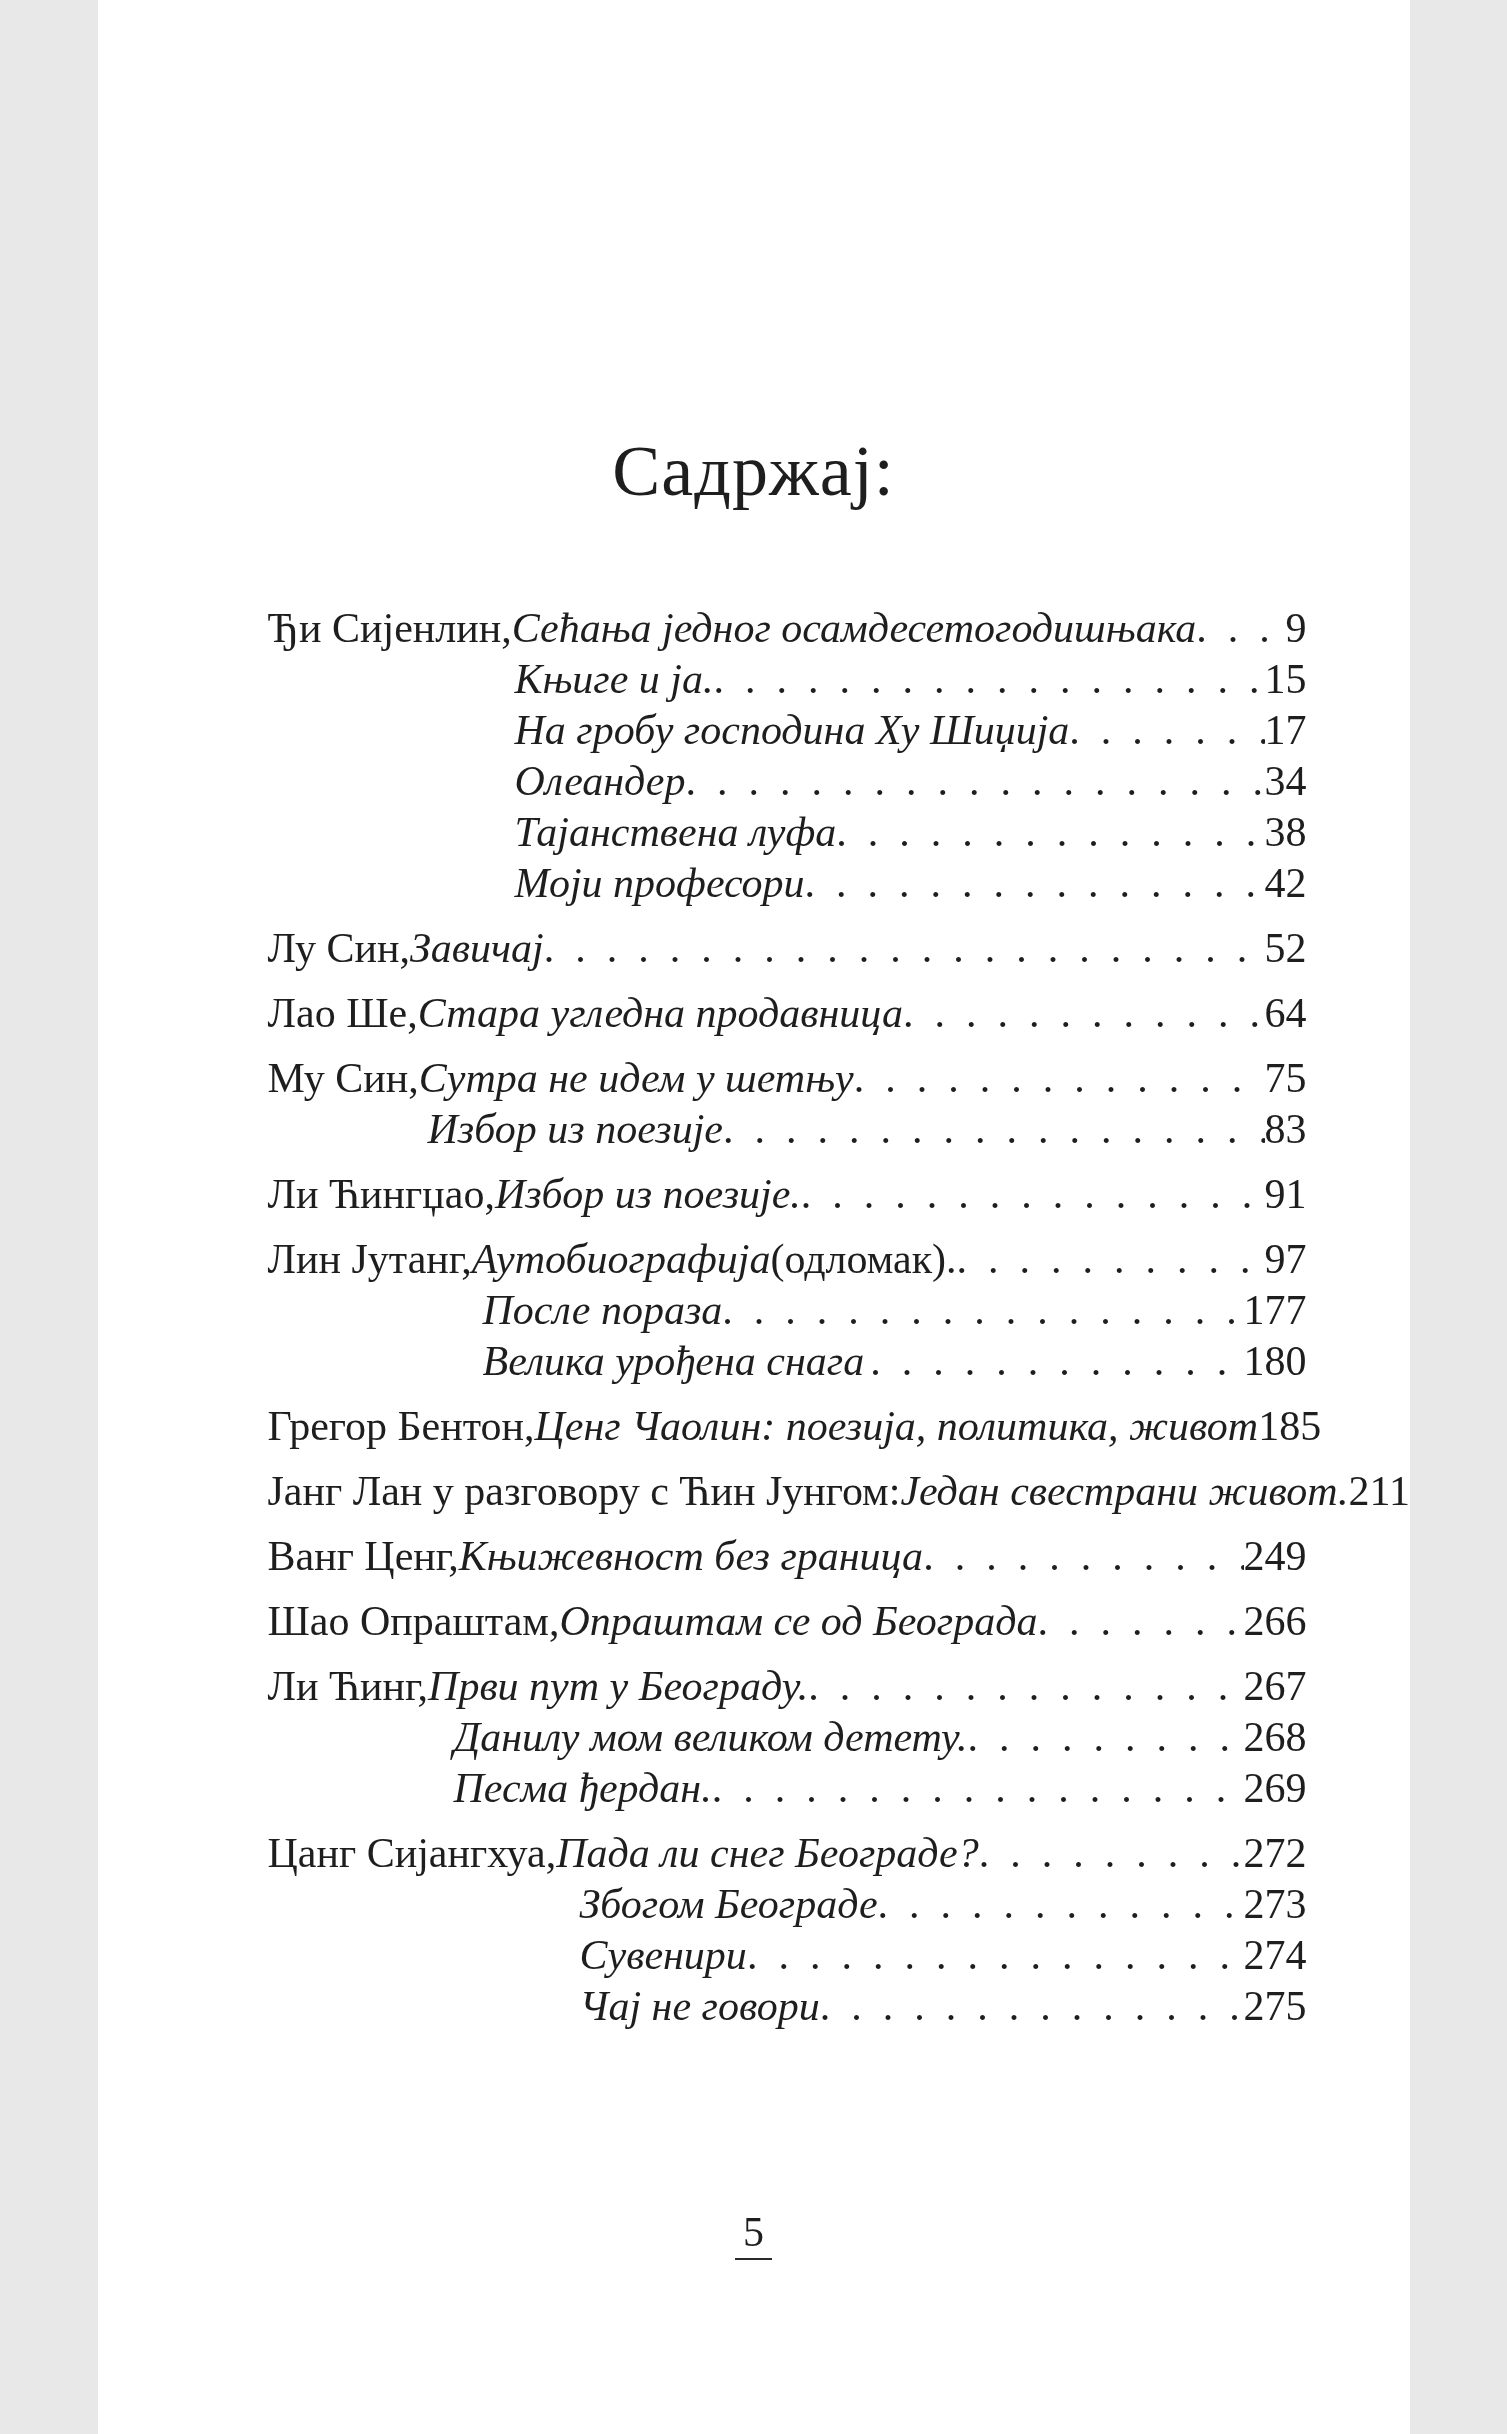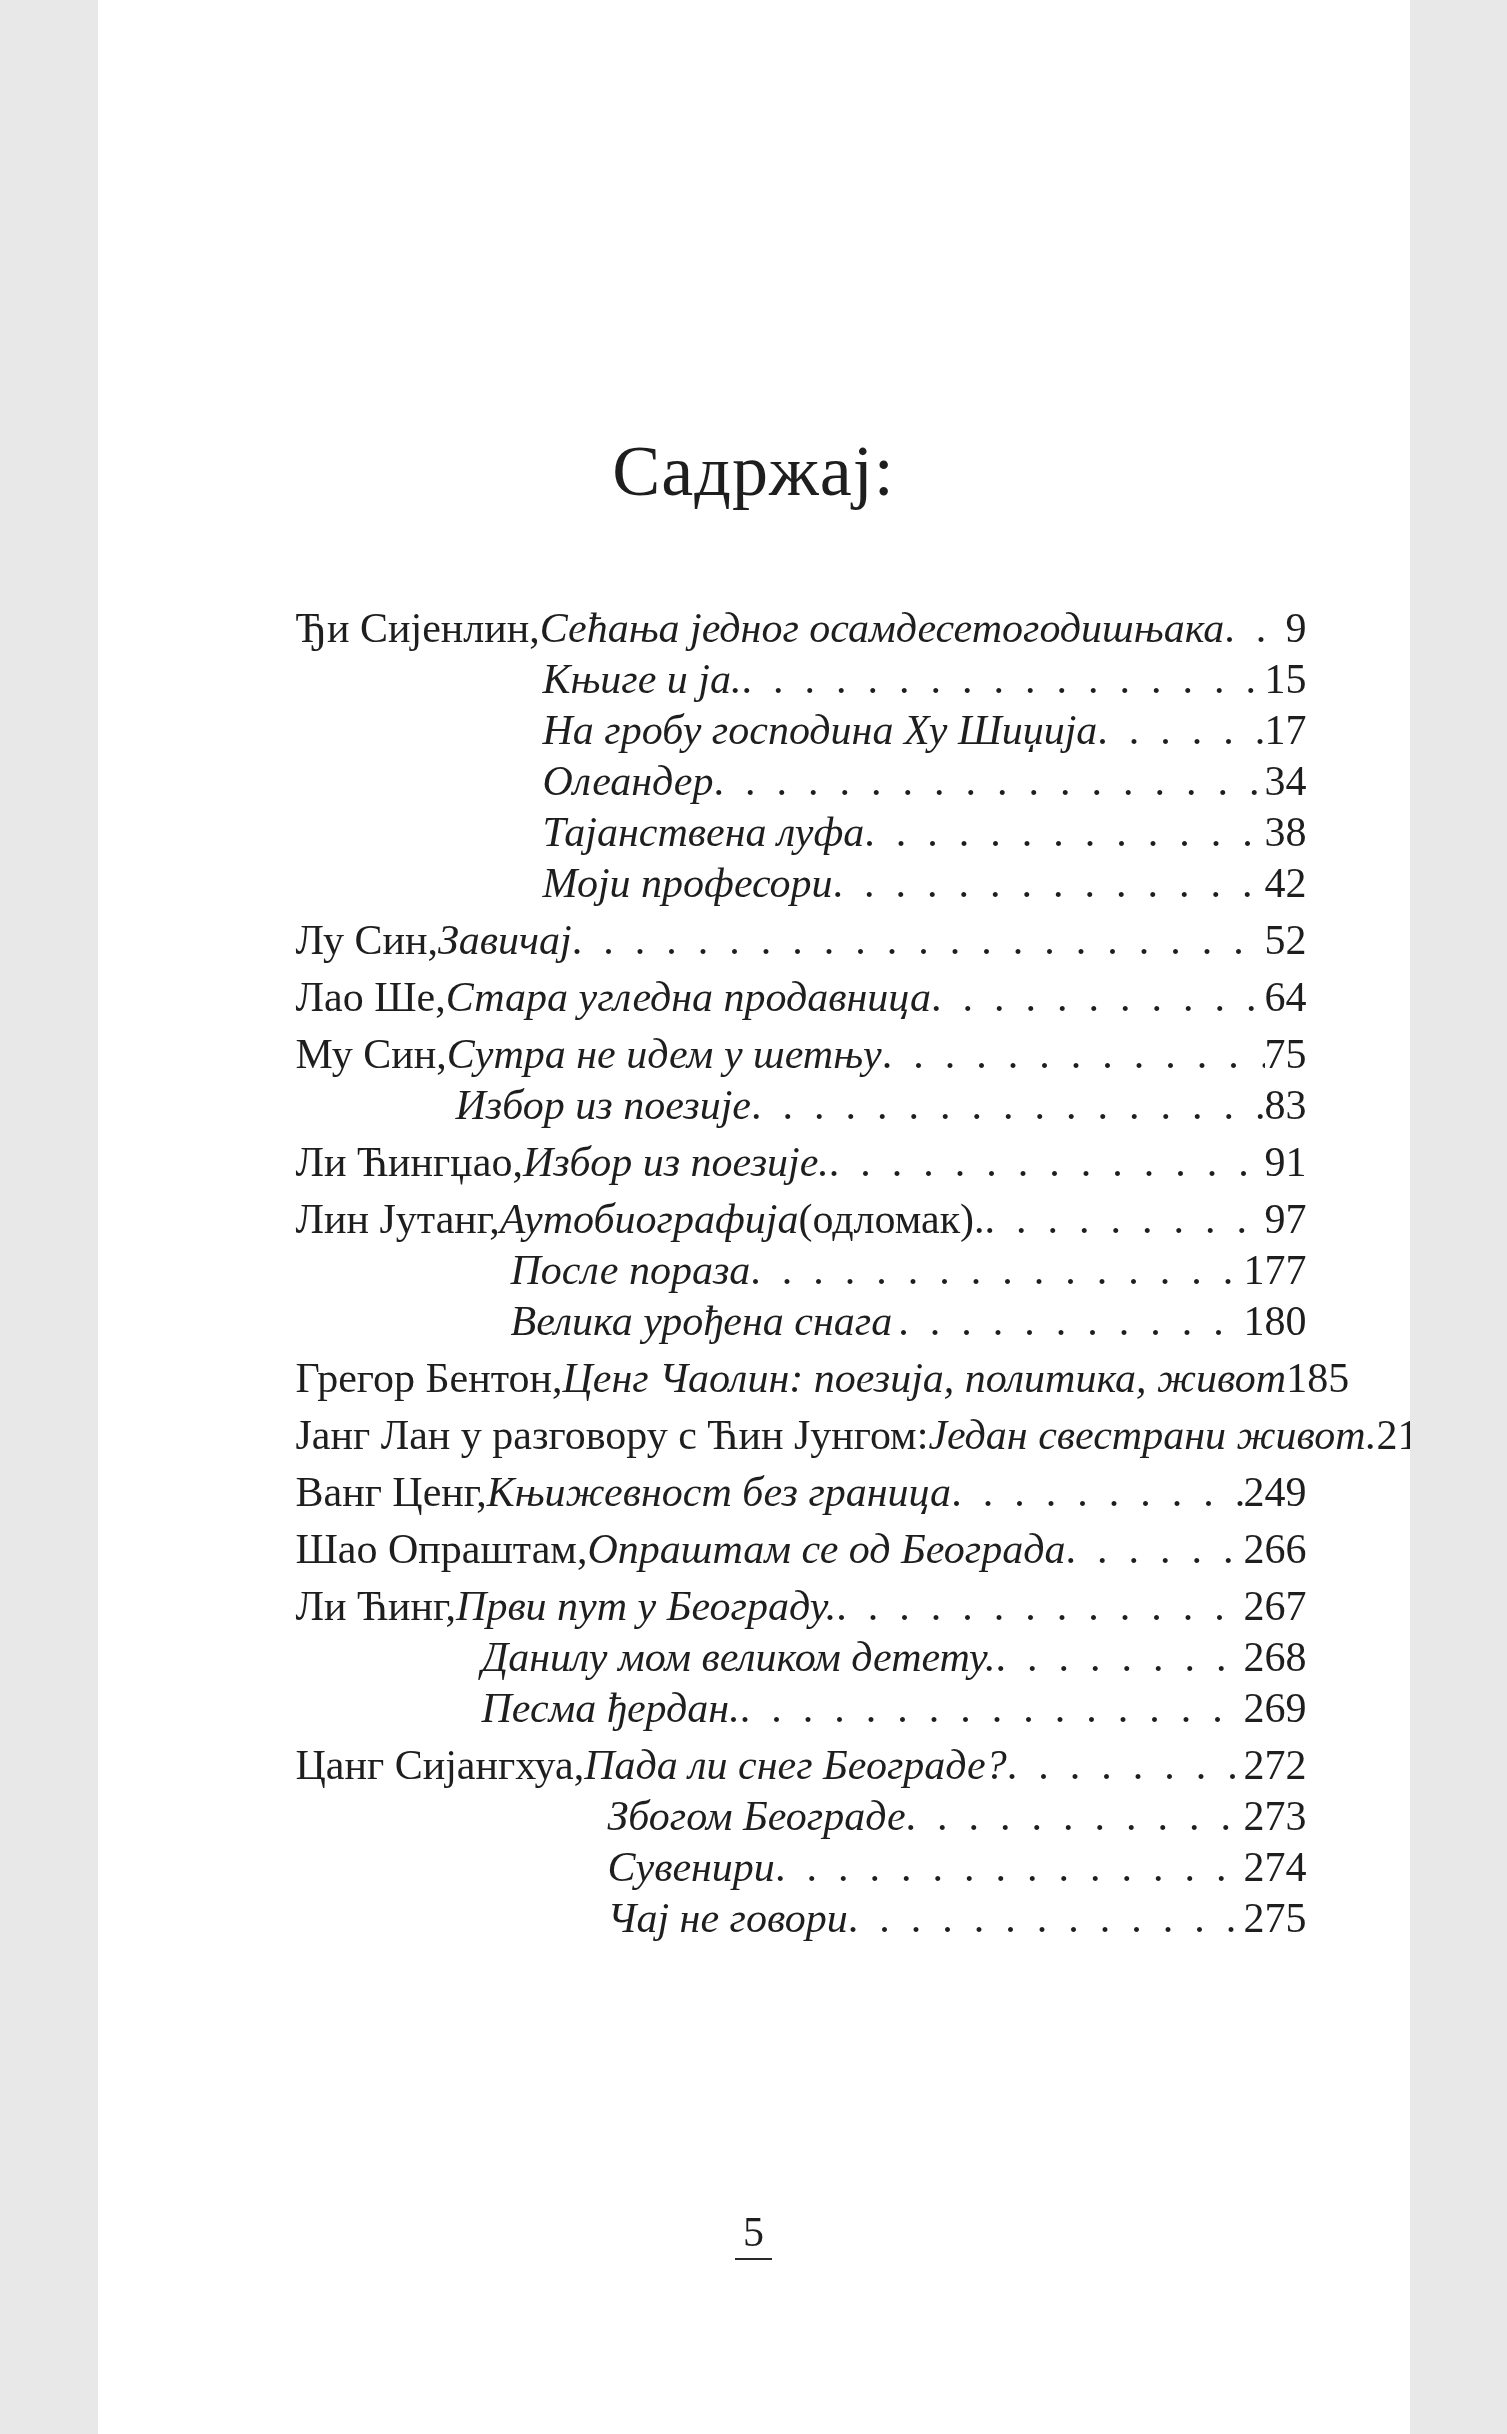--- a/index.html
+++ b/index.html
@@ -17,31 +17,31 @@
     top:430px;left:0;right:0;
     margin:0;
     text-align:center;
     font-size:72px;
     font-weight:normal;
     letter-spacing:1px;
   }
   .toc{
     position:absolute;
     top:603px;
-    left:198px;
+    left:170px;
     right:103px;
   }
   .row{
     display:flex;
     align-items:baseline;
     line-height:51px;
     font-size:42px;
     white-space:nowrap;
   }
-  .row.gap{margin-top:6px;}
+  .row.gap{margin-top:14px;}
   .author{flex:0 0 auto;}
   .btitle{flex:0 0 auto;font-style:italic;}
   .suffix{flex:0 0 auto;}
   .dots{
     flex:1 1 auto;
     min-width:0;
     overflow:hidden;
     white-space:nowrap;
   }
   .dots::after{

